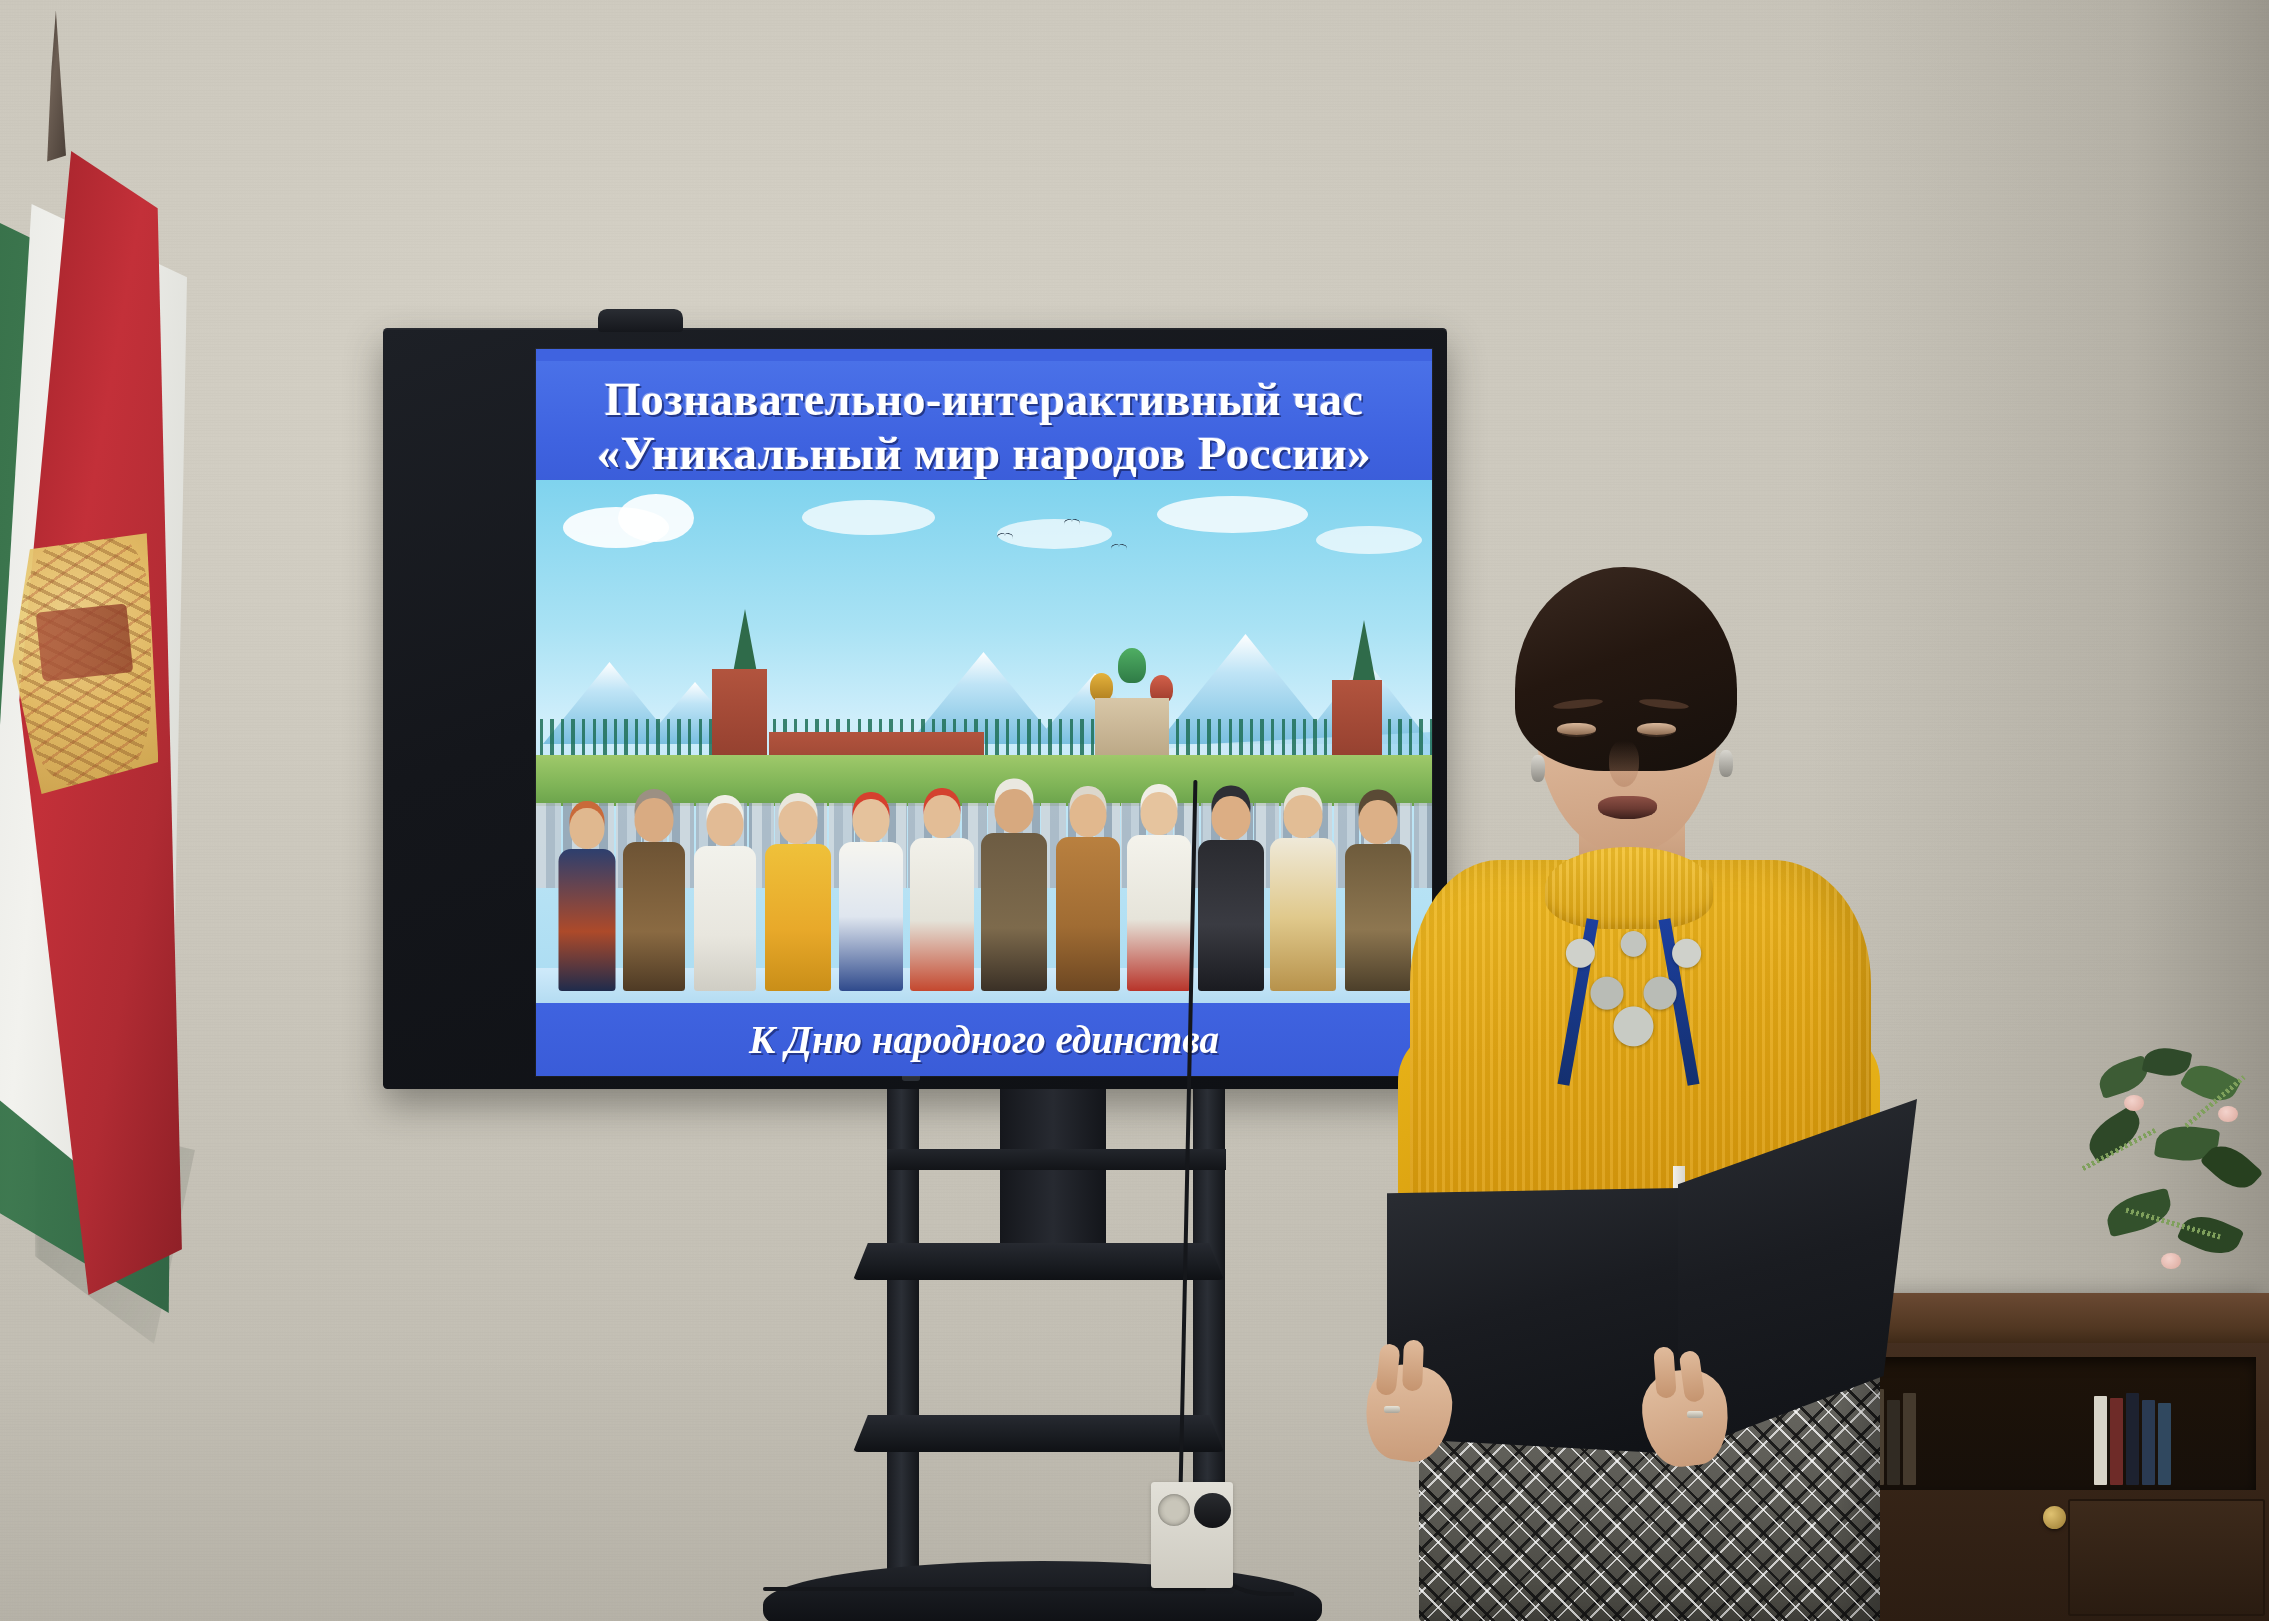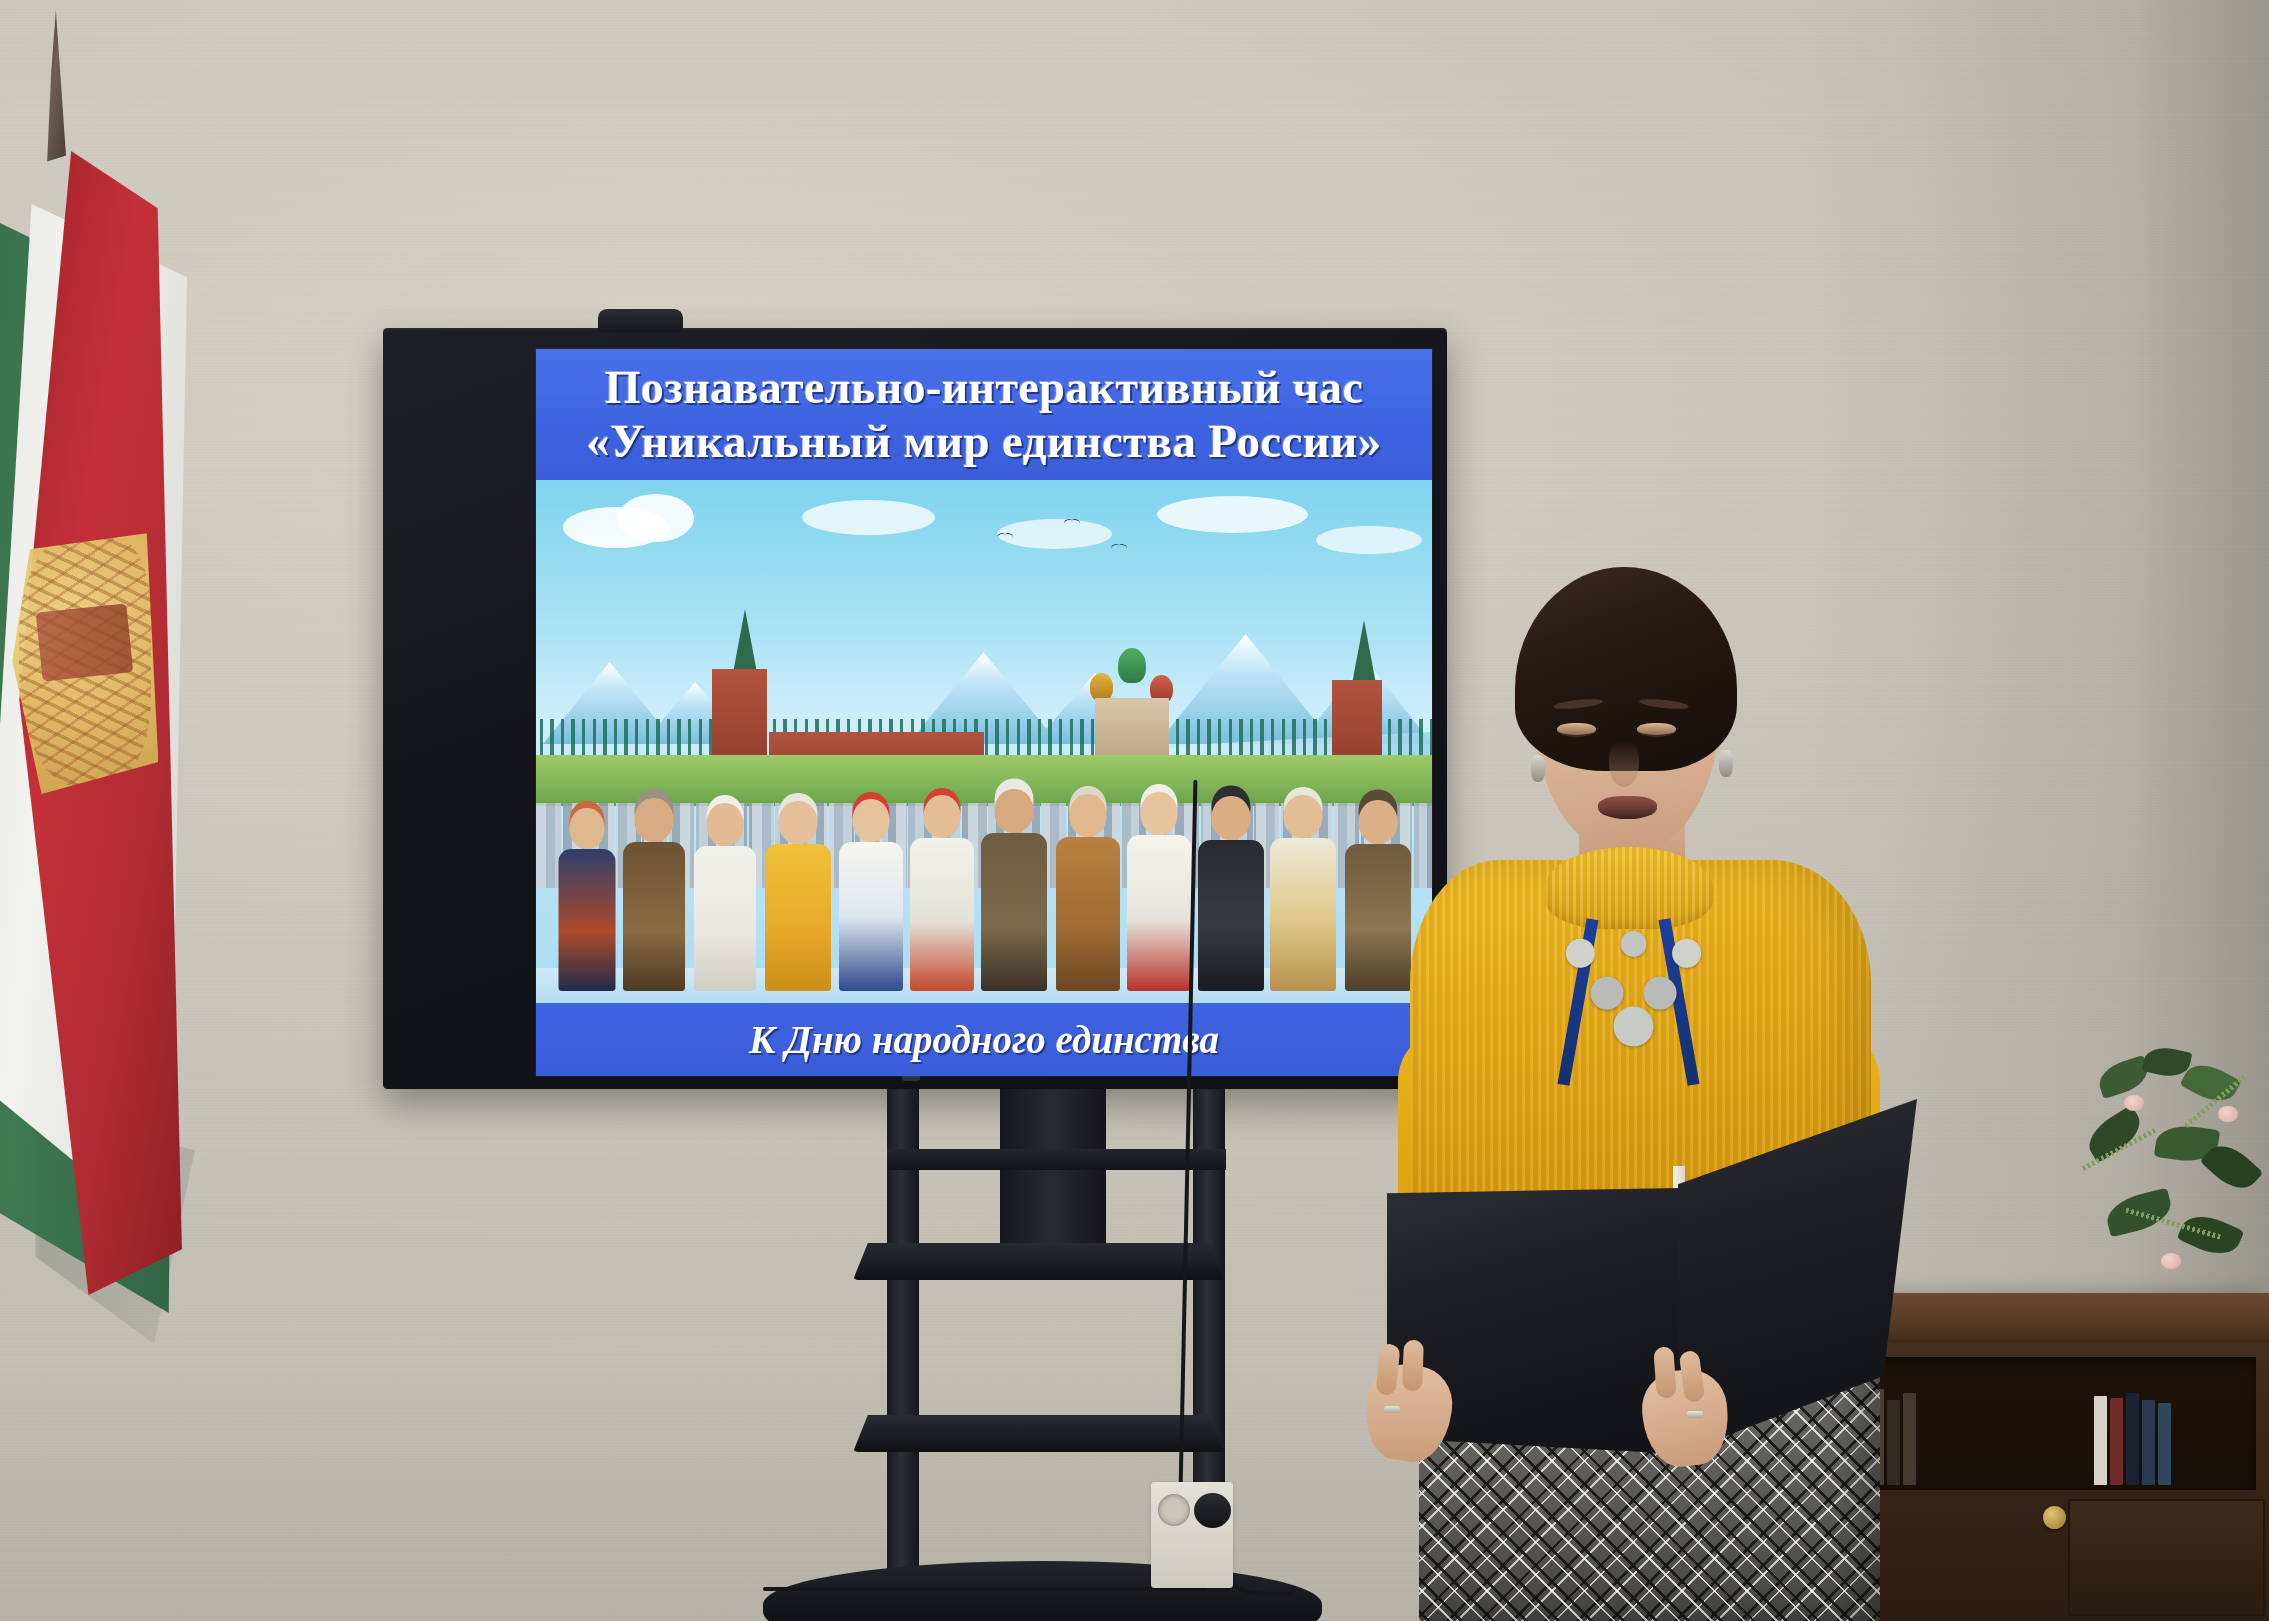--- a/index.html
+++ b/index.html
@@ -101,21 +101,21 @@
     position:absolute; left:519px; bottom:8px; width:17.7px; height:8px;
     background:#2b2f36; border-radius:2.7px;
   }
   .slide {
     position:absolute; left:153px; top:21px; width:896px; height:727px;
     background:#3f63e0;
     overflow:hidden;
     box-shadow:0 0 0 0.9px rgba(255,255,255,.05);
   }
   .slide-header {
-    position:absolute; left:0; top:0; width:100%; height:131px;
+    position:absolute; left:0; top:12px; width:100%; height:131px;
     background:linear-gradient(180deg,#4a71e8 0%, #3f63e0 60%, #3a5cd8 100%);
     display:flex; flex-direction:column; justify-content:center; align-items:center;
     gap:3.5px;
   }
   .slide-title, .slide-subtitle {
     color:#ffffff;
     font-family:"Liberation Serif", serif;
     font-weight:bold;
     font-size:46px;
     line-height:1.08;
@@ -514,21 +514,21 @@
   </div>
 
   <div class="tv">
     <div class="tv-camera"></div>
     <div class="tv-ir"></div>
 
     <div class="slide">
 
       <div class="slide-header">
         <div class="slide-title">Познавательно-интерактивный час</div>
-        <div class="slide-subtitle">«Уникальный мир единства России»</div>
+        <div class="slide-subtitle">«Уникальный мир народов России»</div>
       </div>
 
       <div class="slide-art">
 
         <div class="cloud" style="left:26.6px;  top:26.6px;  width:106px; height:41px;"></div>
         <div class="cloud" style="left:82px;  top:14px;  width:76px;  height:48px;"></div>
         <div class="cloud" style="left:266px; top:19.5px;  width:133px; height:35px; opacity:.75;"></div>
         <div class="cloud" style="left:461px; top:39px;  width:115px; height:30px; opacity:.7;"></div>
         <div class="cloud" style="left:621px; top:16px;  width:151px; height:37px; opacity:.8;"></div>
         <div class="cloud" style="left:780px; top:46px;  width:106px; height:28px; opacity:.7;"></div>

